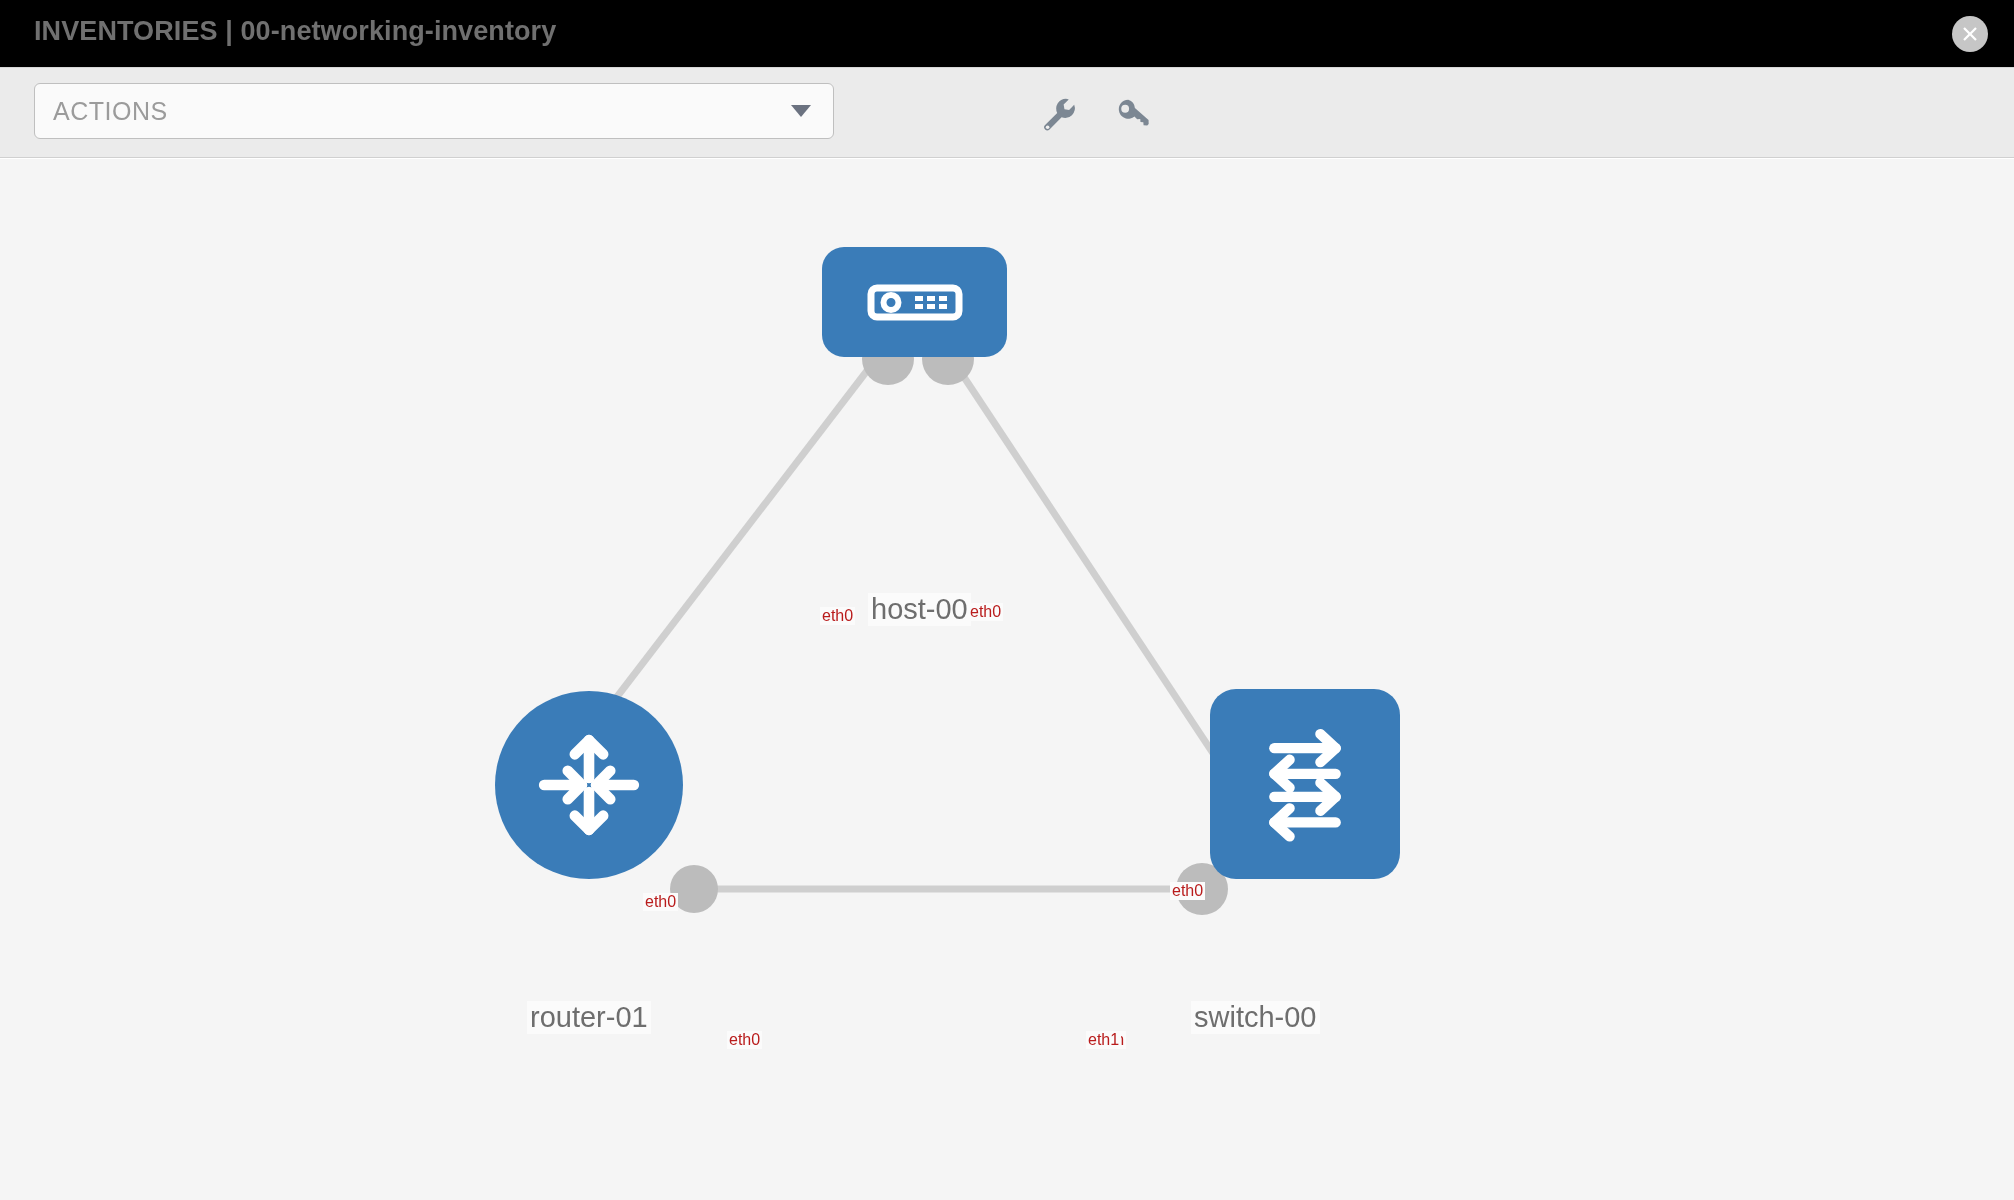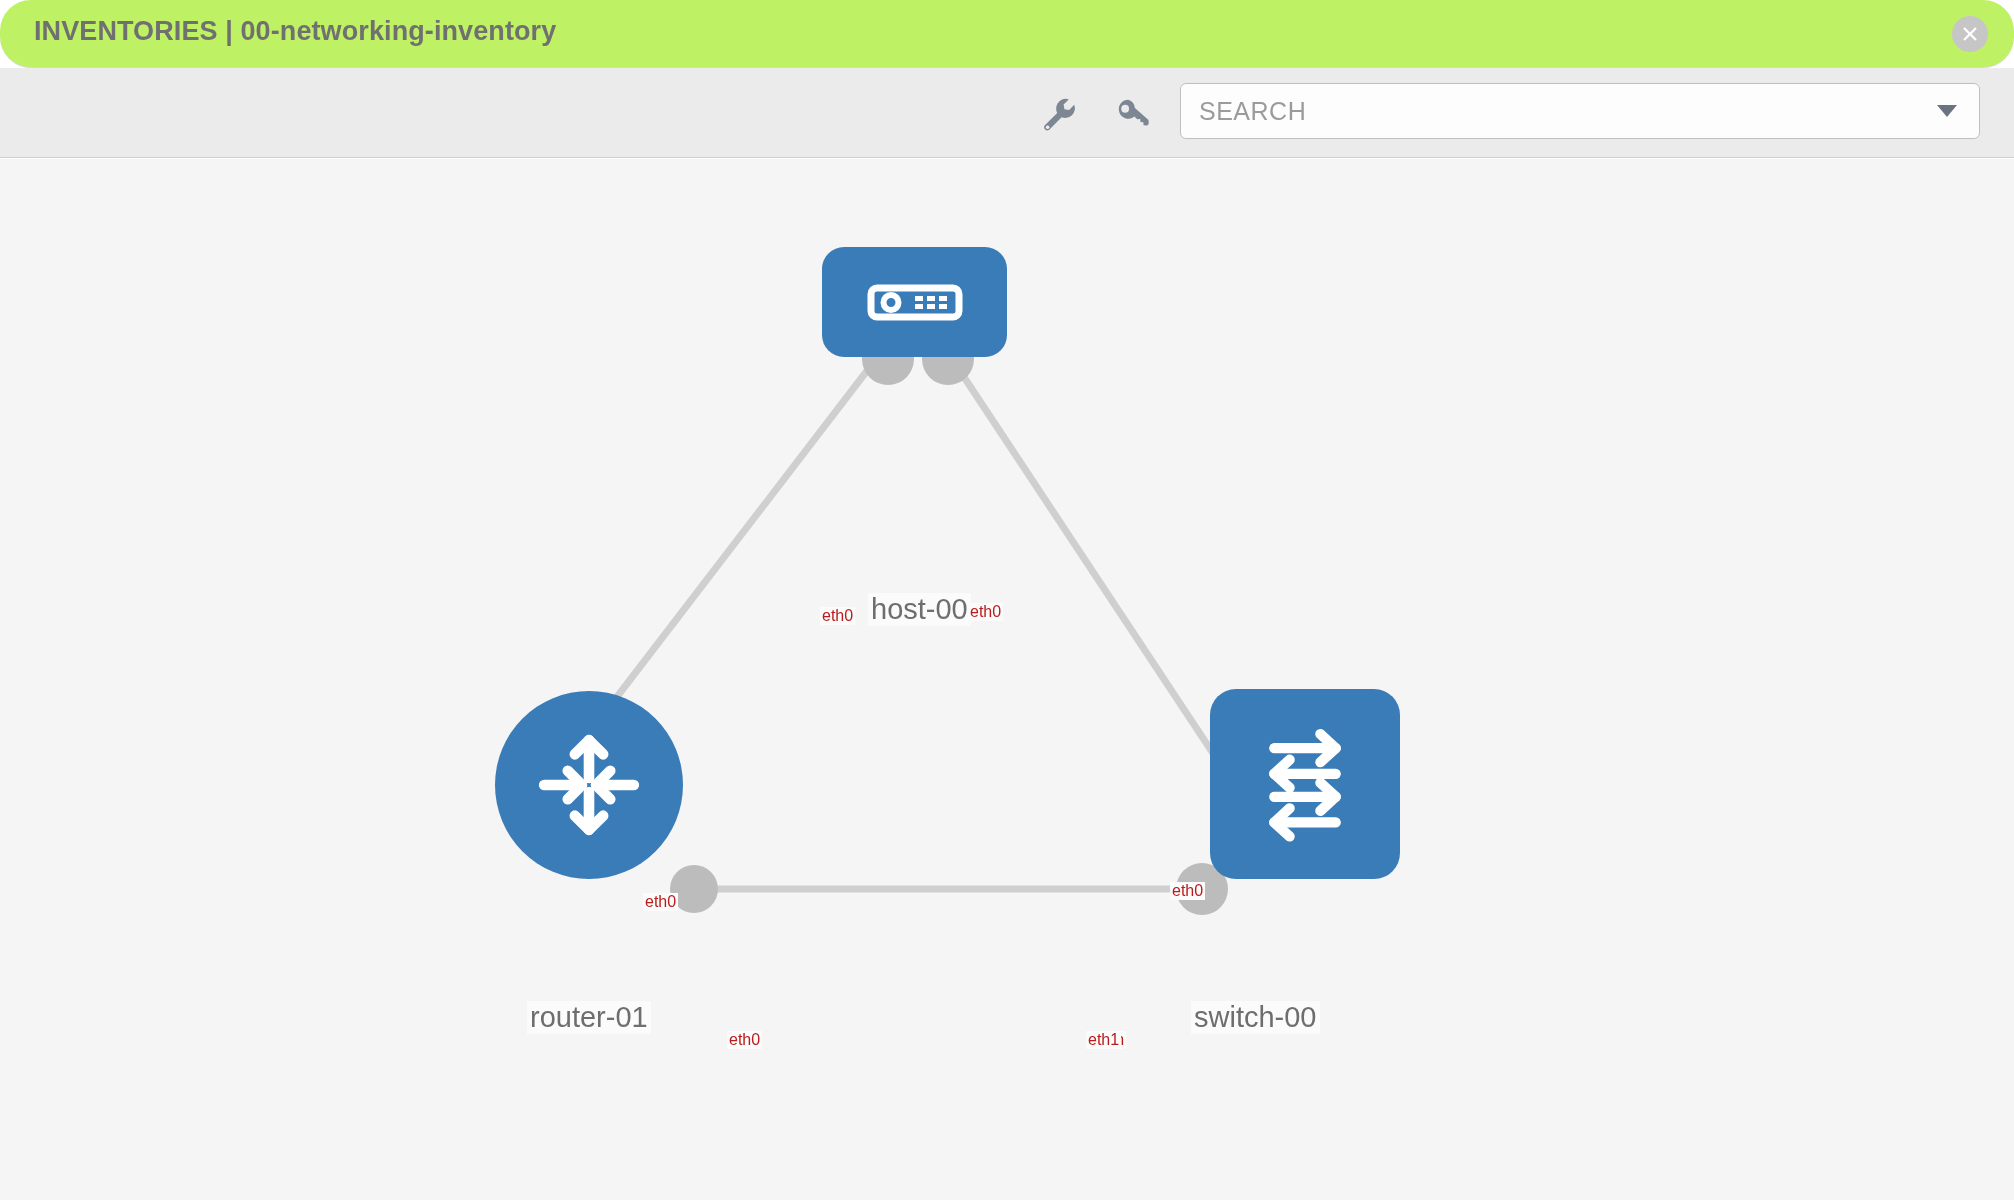--- a/index.html
+++ b/index.html
@@ -7,23 +7,22 @@
   html, body {
     width: 2014px; height: 1200px;
     font-family: "Liberation Sans", sans-serif;
     background: #f5f5f5; overflow: hidden;
   }
   #app { position: relative; width: 2014px; height: 1200px; background: #fff; }
 
   
   .header {
     position: absolute; top: 0; left: 0; width: 2014px; height: 68px;
-    background: #bef264;
+    background: #000000;
     border-bottom: 1px solid #d7d7d7;
-    border-radius: 31px;
   }
   .header-title {
     position: absolute; left: 34px; top: 16px;
     font-size: 27px; font-weight: bold; color: #707070;
     letter-spacing: 0.1px; white-space: nowrap;
   }
   .close-btn {
     position: absolute; right: 26px; top: 16px;
     width: 36px; height: 36px; border-radius: 50%;
     background: #c6c6c6;
@@ -153,39 +152,39 @@
     <div class="header-title">INVENTORIES | 00-networking-inventory</div>
     <div class="close-btn">
       <svg width="22" height="22" viewBox="0 0 22 22" aria-hidden="true">
         <path d="M5.8 4.2 L11 9.4 L16.2 4.2 L17.8 5.8 L12.6 11 L17.8 16.2 L16.2 17.8 L11 12.6 L5.8 17.8 L4.2 16.2 L9.4 11 L4.2 5.8 Z" fill="#ffffff"></path>
       </svg>
     </div>
   </div>
 
   <div class="toolbar"></div>
 
+  <div class="actions-select">
+    <span class="actions-label">ACTIONS</span>
+    <span class="caret"></span>
+  </div>
 
   <div class="tool-icons">
     <span class="tool-icon">
       <svg width="38" height="38" viewBox="0 0 32 32" aria-hidden="true">
         <path d="M21.8 3.2a8.2 8.2 0 0 0-7.3 11.9L4.3 25.3a2.6 2.6 0 0 0 0 3.7 2.6 2.6 0 0 0 3.7 0L18.2 18.8a8.2 8.2 0 0 0 10.6-10.5l-4.3 4.3-3.9-0.7-0.7-3.9 4.3-4.3a8.3 8.3 0 0 0-2.4-0.5z" fill="#7c8793"></path>
         <circle cx="6.4" cy="27.2" r="1.5" fill="#f0f0f0"></circle>
       </svg>
     </span>
     <span class="tool-icon">
       <svg width="38" height="38" viewBox="0 0 32 32" aria-hidden="true">
         <path d="M12 4a8 8 0 1 0 5.2 14.1l2.3 2.3 2.6-0.2 0.2 2.6 2.4 0.1 0.2 2.5 3.1 0.2 1.2-1.2-0.1-3.3L17.6 11A8 8 0 0 0 12 4zm-2.6 4.3a3.3 3.3 0 1 1 0 6.6 3.3 3.3 0 0 1 0-6.6z" fill="#7c8793"></path>
       </svg>
     </span>
   </div>
 
-  <div class="search-box">
-    <span class="search-label">SEARCH</span>
-    <span class="caret"></span>
-  </div>
 
   <div class="canvas">
 
     <svg class="topology-svg" width="2014" height="1041">
 
       <line x1="876" y1="200" x2="600" y2="560" stroke="#cfcfcf" stroke-width="7"></line>
 
       <line x1="952" y1="200" x2="1238" y2="632" stroke="#cfcfcf" stroke-width="7"></line>
 
       <line x1="690" y1="730" x2="1200" y2="730" stroke="#cfcfcf" stroke-width="7"></line>

